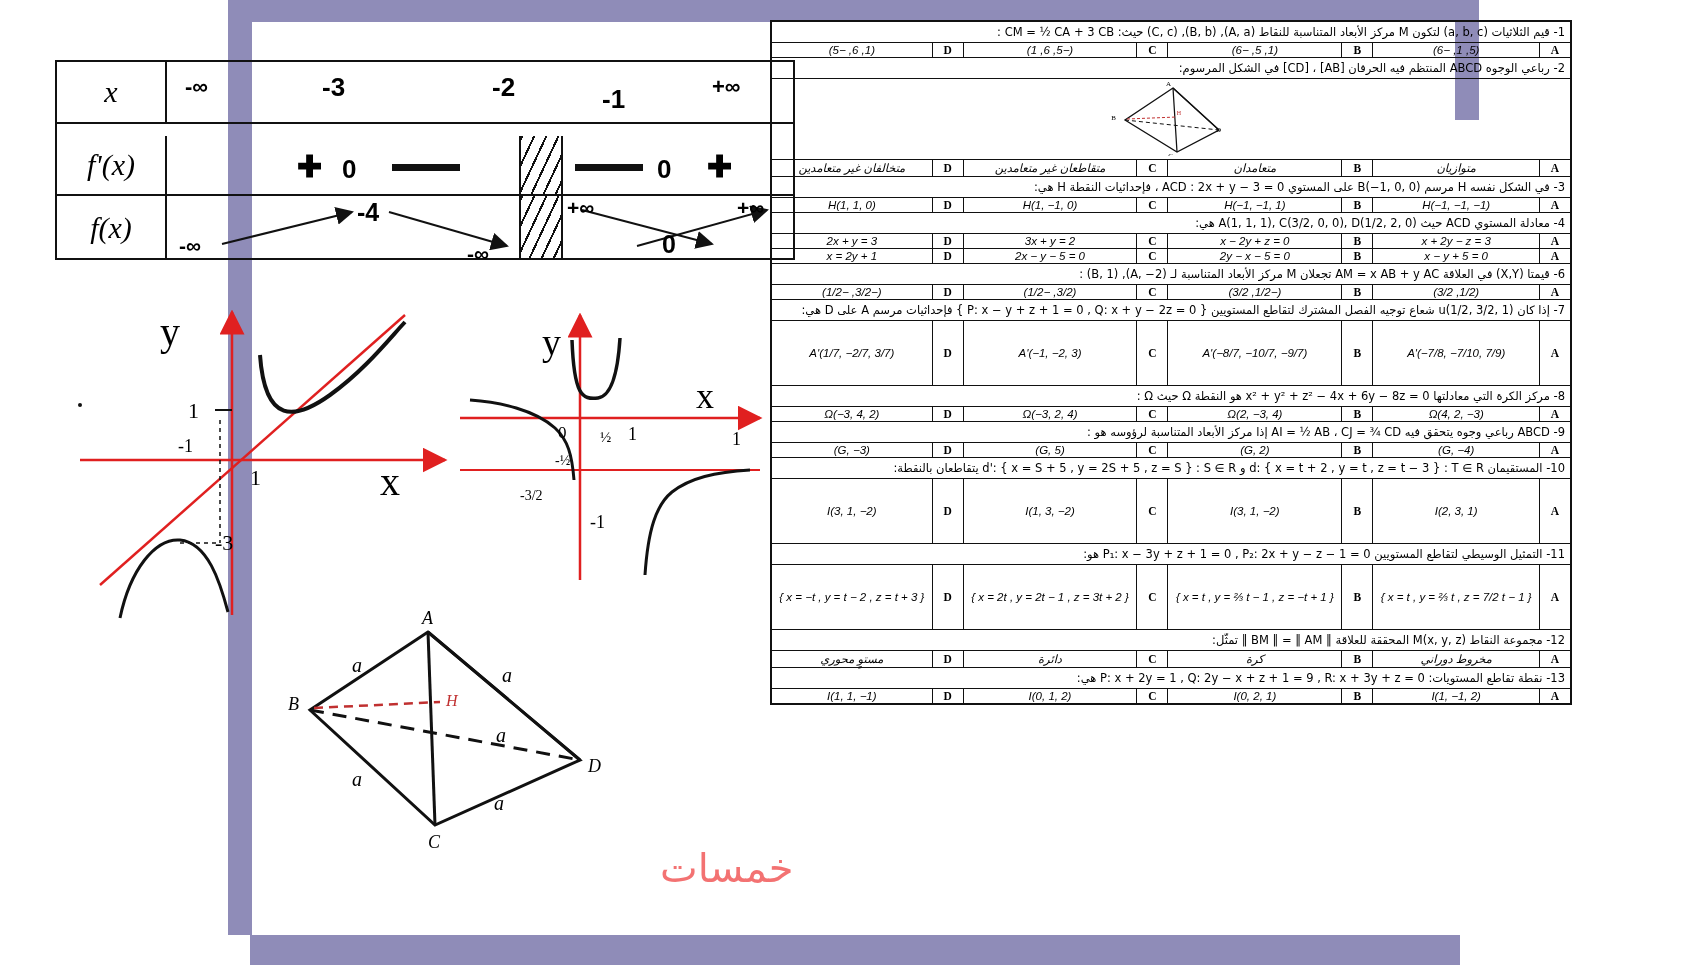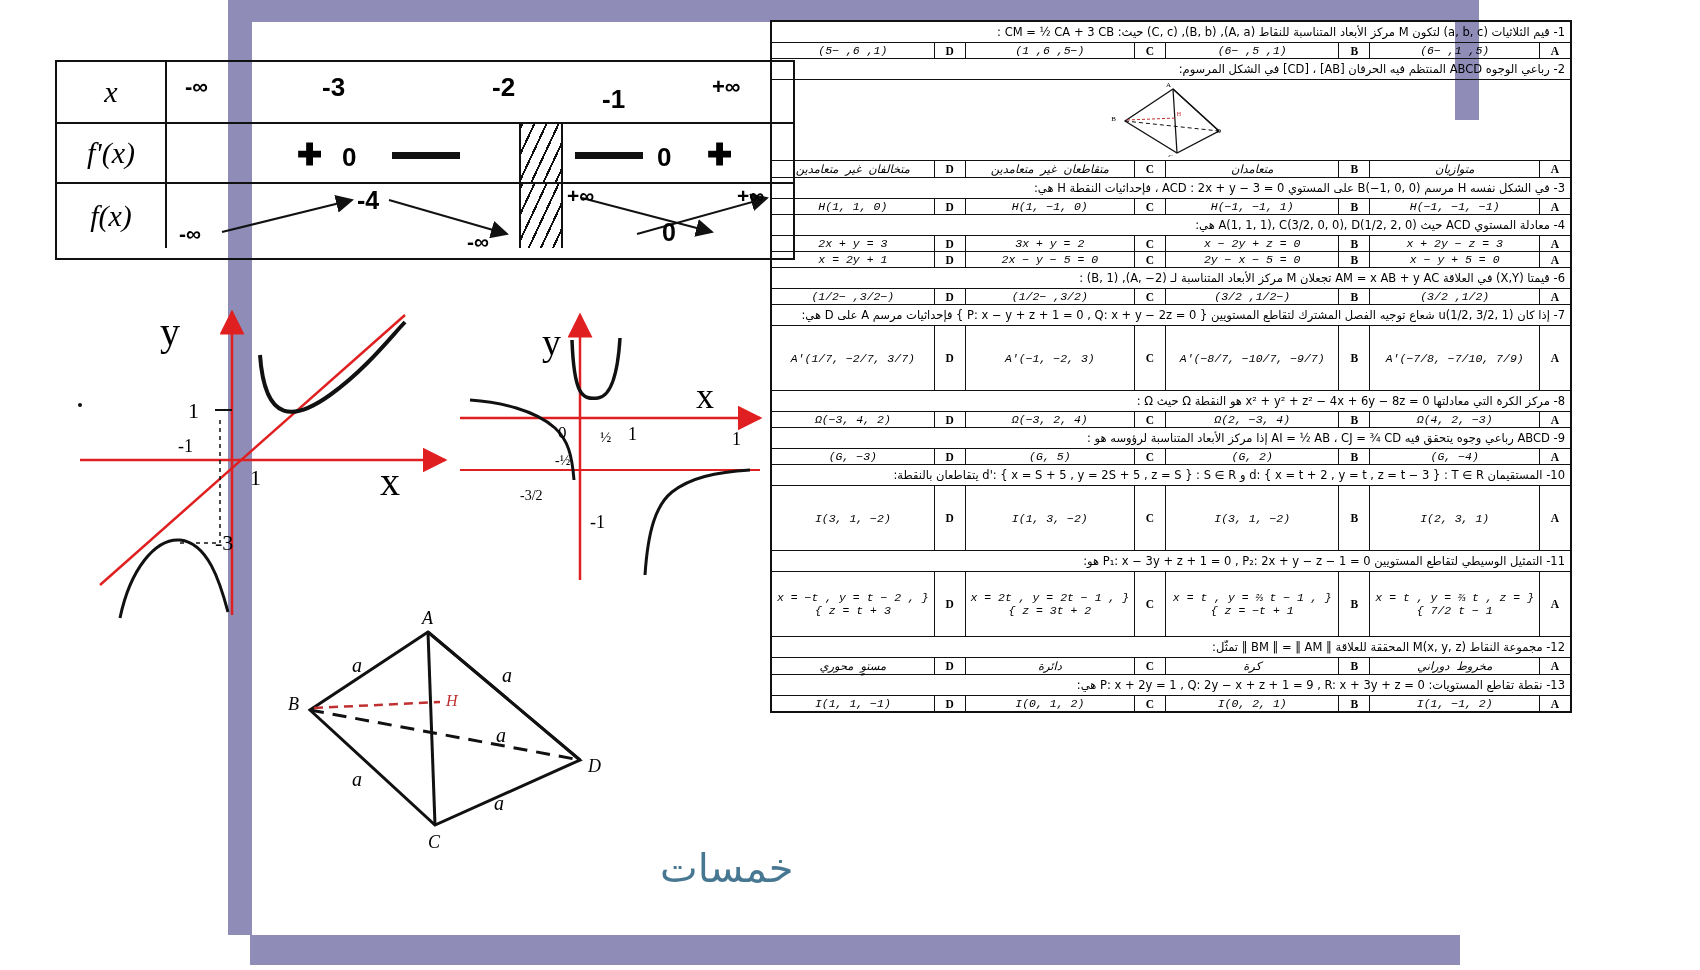--- a/index.html
+++ b/index.html
@@ -18,21 +18,21 @@
   .bar-right{left:1455px;top:0;width:24px;height:120px;}
 
   
   .vartable{
     position:absolute;left:55px;top:60px;width:740px;height:200px;
     border:2px solid #111;
     box-sizing:border-box;
   }
   .vt-row{display:flex;box-sizing:border-box;}
   .vt-r1{height:62px;border-bottom:2px solid #111;}
-  .vt-r2{height:60px;border-bottom:2px solid #111;}
+  .vt-r2{height:60px;border-bottom:2px solid #111;margin-top:12px;}
   .vt-r3{height:64px;}
   .vt-c1{width:110px;border-right:2px solid #111;display:flex;align-items:center;justify-content:center;box-sizing:border-box;}
   .vt-rest{flex:1;position:relative;box-sizing:border-box;}
   .vt-label{font-style:italic;font-size:30px;font-family:"Liberation Serif",serif;}
   .xlab{position:absolute;font-size:22px;font-weight:bold;font-family:"Liberation Sans",sans-serif;}
   .dashcell{position:absolute;top:0;bottom:0;border-left:2px solid #111;border-right:2px solid #111;
             background:repeating-linear-gradient(115deg,#111 0 2px,transparent 2px 11px);}
   .minus-bar{position:absolute;height:7px;background:#111;}
   .plus-sym{position:absolute;font-size:30px;font-weight:900;line-height:1;}
   .zero{position:absolute;font-size:26px;font-weight:bold;font-family:"Liberation Sans",sans-serif;}
@@ -44,25 +44,25 @@
   
   .exam{
     position:absolute;left:770px;top:20px;width:800px;
     border:1px solid #111;border-collapse:collapse;
     direction:rtl;
   }
   .exam table{border-collapse:collapse;width:100%;}
   .exam td{border:1px solid #111;padding:1px 4px;font-size:11.5px;text-align:center;vertical-align:middle;}
   .qrow td{text-align:right;font-size:11.5px;padding:3px 5px;font-family:"DejaVu Sans",sans-serif;}
   .optletter{width:22px;font-weight:bold;font-family:"Liberation Serif",serif;font-size:12px;}
-  .optval{font-family:Liberation Mono, monospace;font-style:italic;font-size:12.5px;}
+  .optval{font-family:Liberation Sans, sans-serif;font-style:italic;font-size:12.5px;}
   .figcell{height:78px;}
   .tall td{height:62px;}
   .watermark{
-    position:absolute;left:660px;top:845px;font-size:40px;color:#0c4a6e;
+    position:absolute;left:660px;top:845px;font-size:40px;color:#ef4444;
     font-family:"DejaVu Sans",sans-serif;letter-spacing:4px;opacity:.75;
   }
   .note{font-family:"DejaVu Sans",sans-serif;}
 </style>
 </head>
 <body>
 
 <div class="bar bar-top"></div>
 <div class="bar bar-left"></div>
 <div class="bar bar-bottom"></div>

